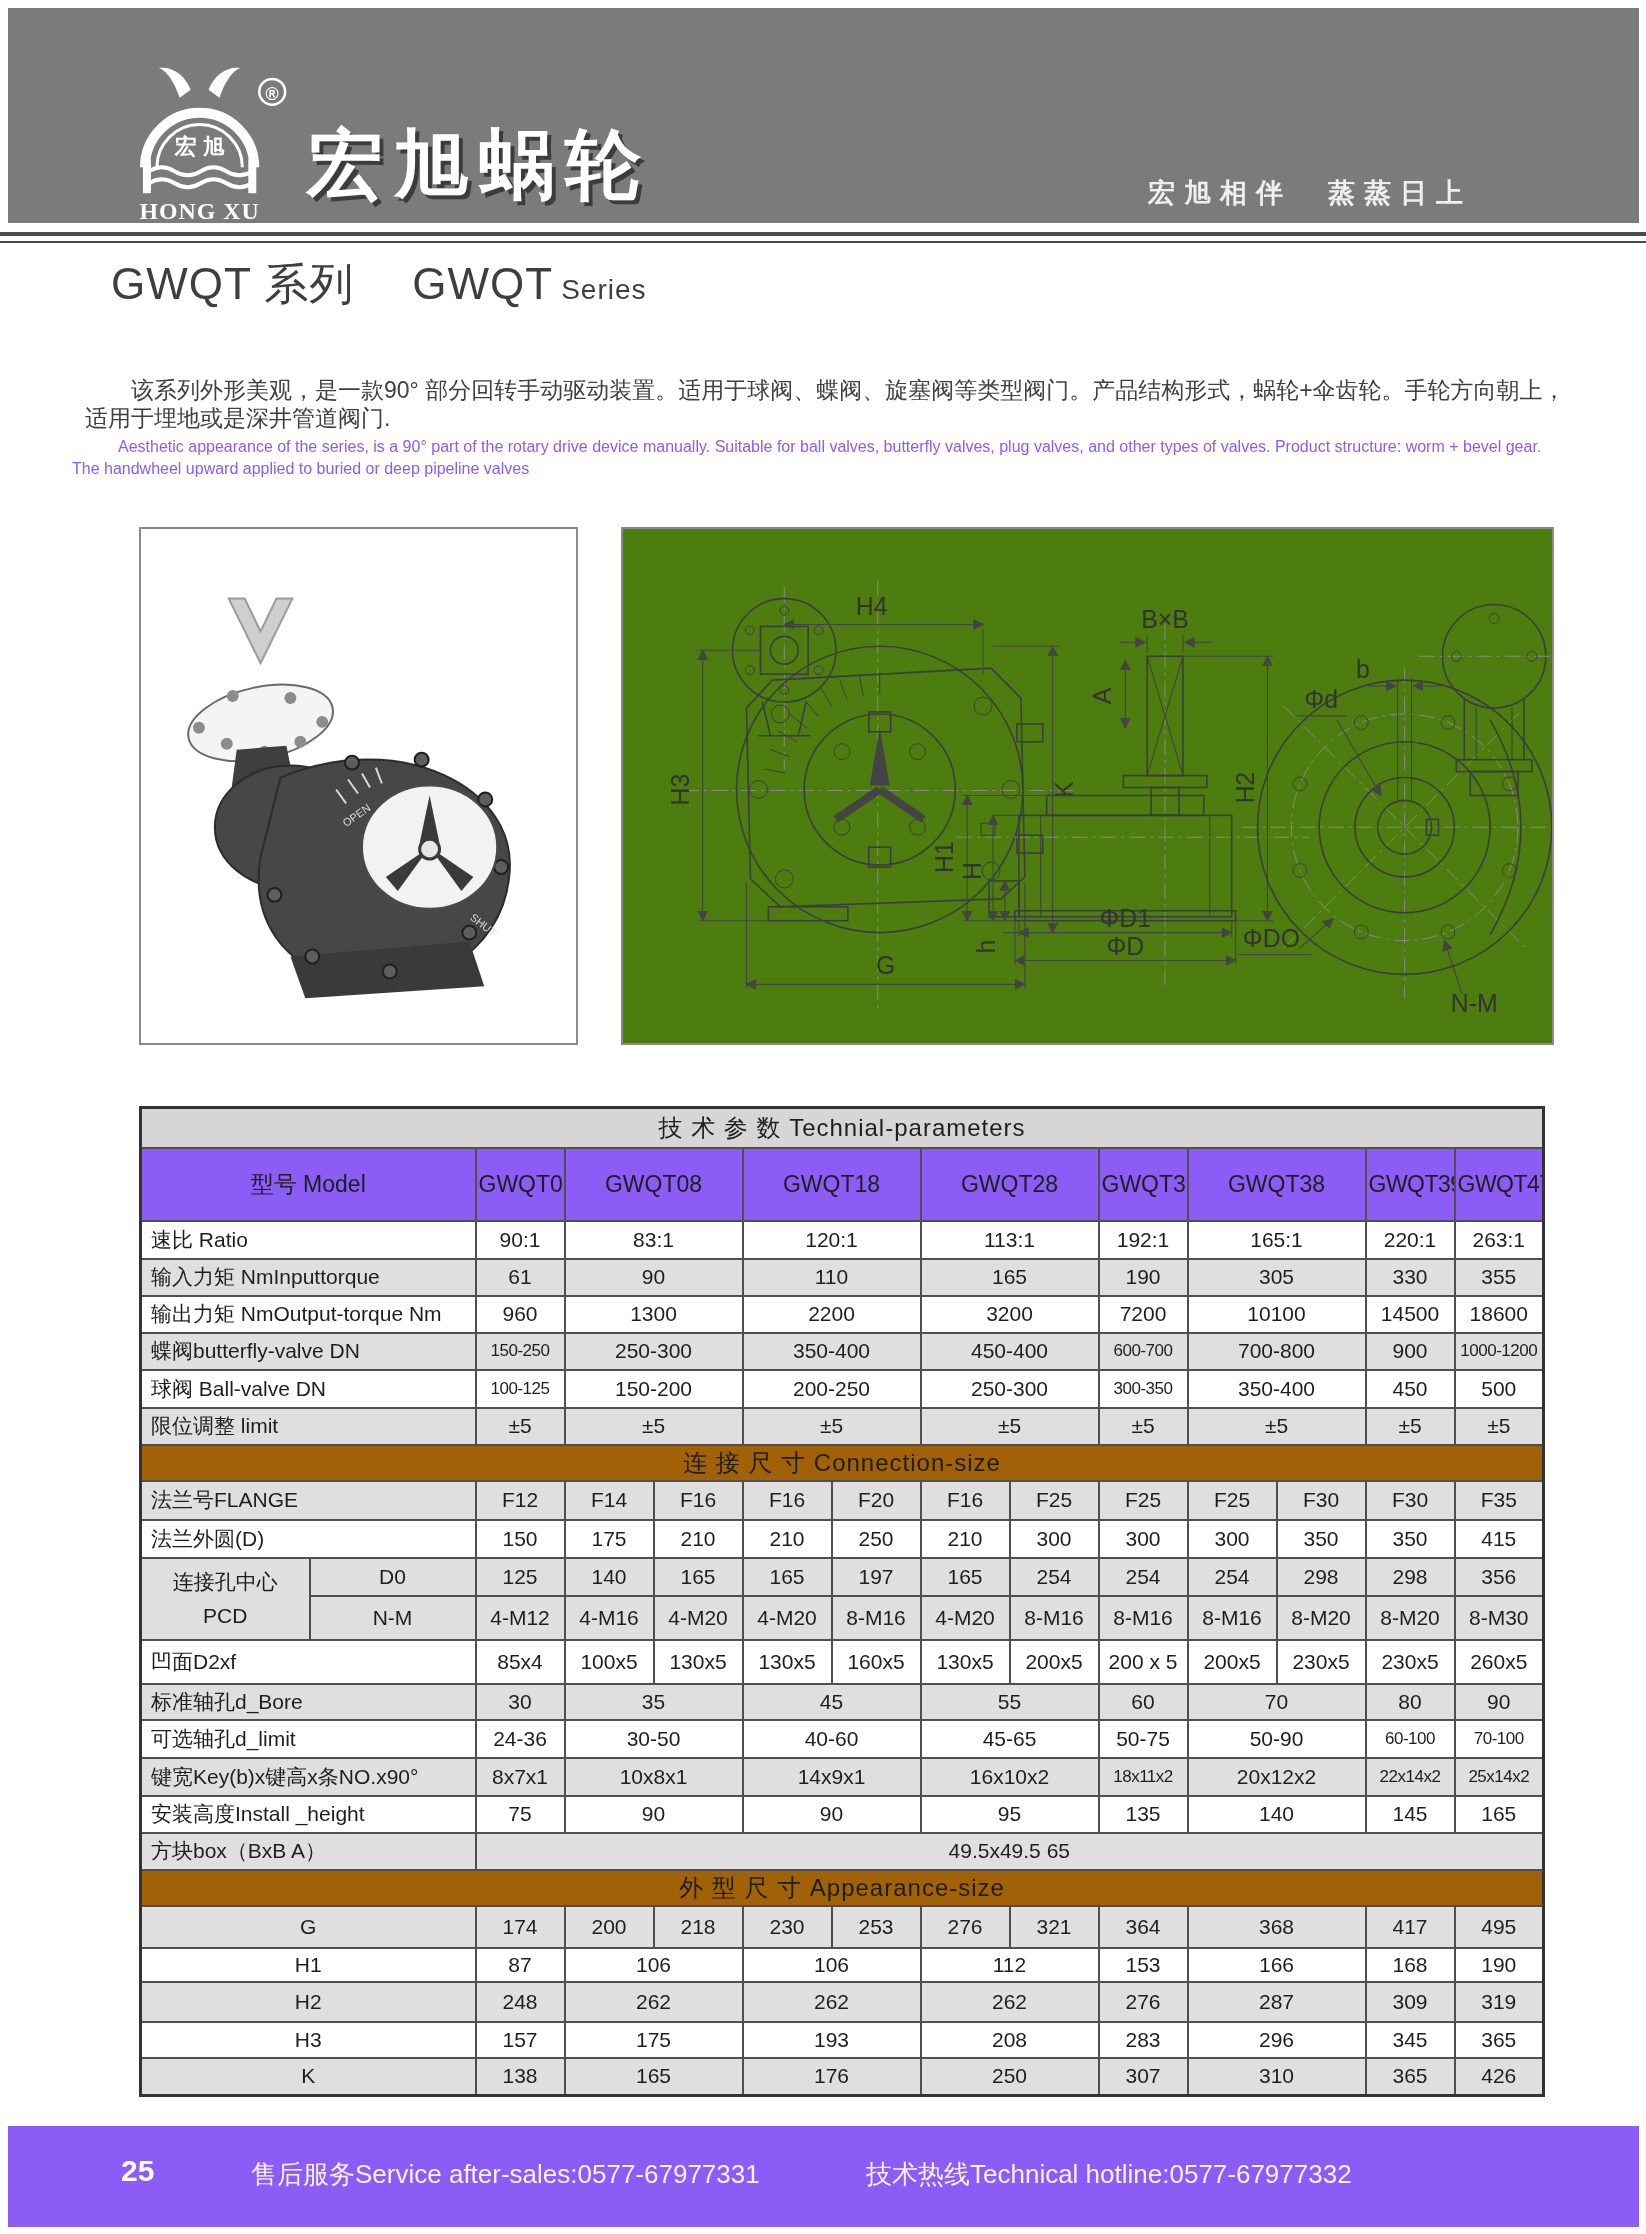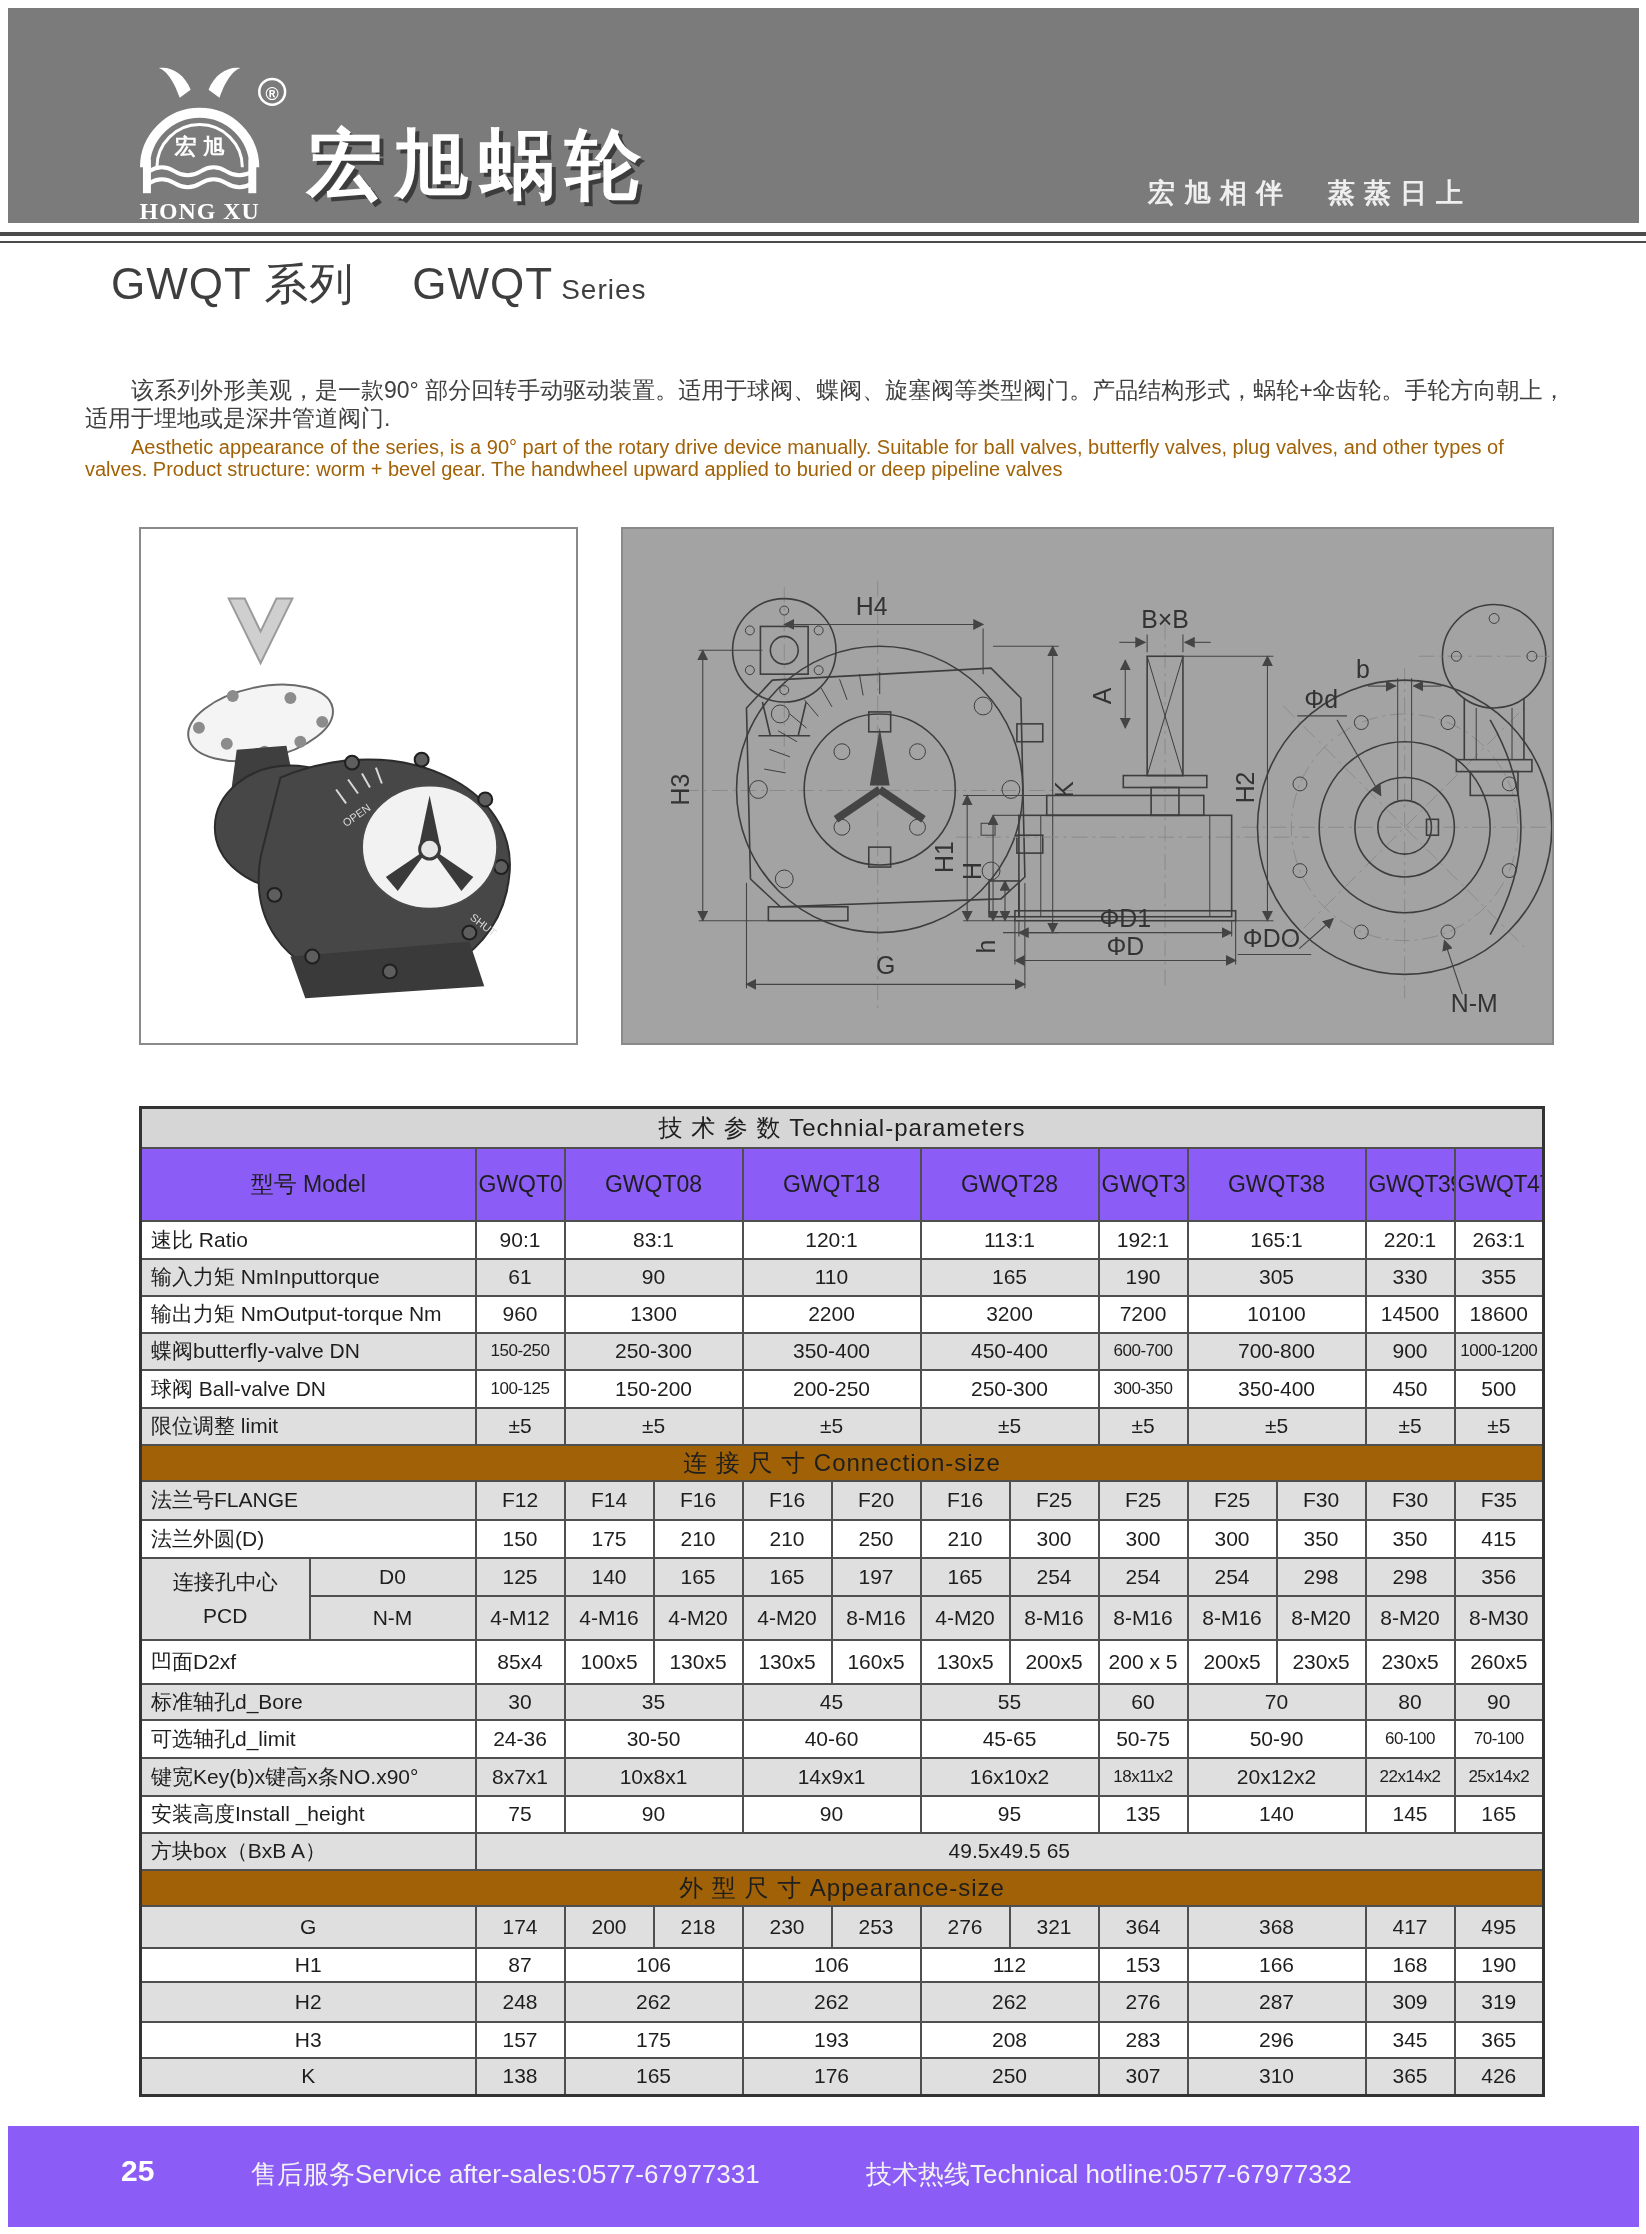--- a/index.html
+++ b/index.html
@@ -14,24 +14,24 @@
   .logo{position:absolute;left:127px;top:52px;}
   .rule1{position:absolute;left:0;right:0;top:232px;height:4px;background:#4b4b4b;}
   .rule2{position:absolute;left:0;right:0;top:241px;height:2px;background:#4b4b4b;}
   
   .title{position:absolute;left:111px;top:255px;font-size:44px;color:#3e3e3e;letter-spacing:1px;}
   .title .en{margin-left:58px;}
   .title .suffix{font-size:28px;margin-left:8px;}
   .subtitle{position:absolute;left:131px;top:320px;font-size:34px;color:#3e3e3e;letter-spacing:3px;font-weight:500;}
   .subtitle .en{font-size:27px;letter-spacing:0;margin-left:42px;font-weight:normal;color:#454545;}
   .para-cn{position:absolute;left:85px;top:376px;width:1481px;font-size:23px;line-height:28px;color:#404040;text-indent:46px;}
-  .para-en{position:absolute;left:85px;top:436px;width:1481px;font-size:20px;line-height:22px;color:#a16207;text-indent:46px;}
+  .para-en{position:absolute;left:72px;top:436px;width:1481px;font-size:16px;line-height:22px;color:#8b5cf6;text-indent:46px;}
   
   .photo-box{position:absolute;left:139px;top:527px;width:435px;height:514px;border:2px solid #8a8a8a;background:#fff;}
-  .draw-box{position:absolute;left:621px;top:527px;width:929px;height:514px;border:2px solid #8a8a8a;background:#a3a3a3;}
+  .draw-box{position:absolute;left:621px;top:527px;width:929px;height:514px;border:2px solid #8a8a8a;background:#4d7c0f;}
   
   .ptable-wrap{position:absolute;left:139px;top:1106px;}
   table{border-collapse:collapse;table-layout:fixed;width:1396px;border:3px solid #333;}
   td{border:2px solid #4f4f4f;font-size:21px;color:#1e1e1e;text-align:center;vertical-align:middle;
      padding:1px 2px;white-space:pre-line;overflow:hidden;}
   tr.band1 td{background:#d6d6d6;}
   tr.band2 td{background:#a16207;}
   tr.model td{background:#8b5cf6;font-size:23px;}
   tr.g td{background:#dfdfdf;}
   tr.w td{background:#ffffff;}

